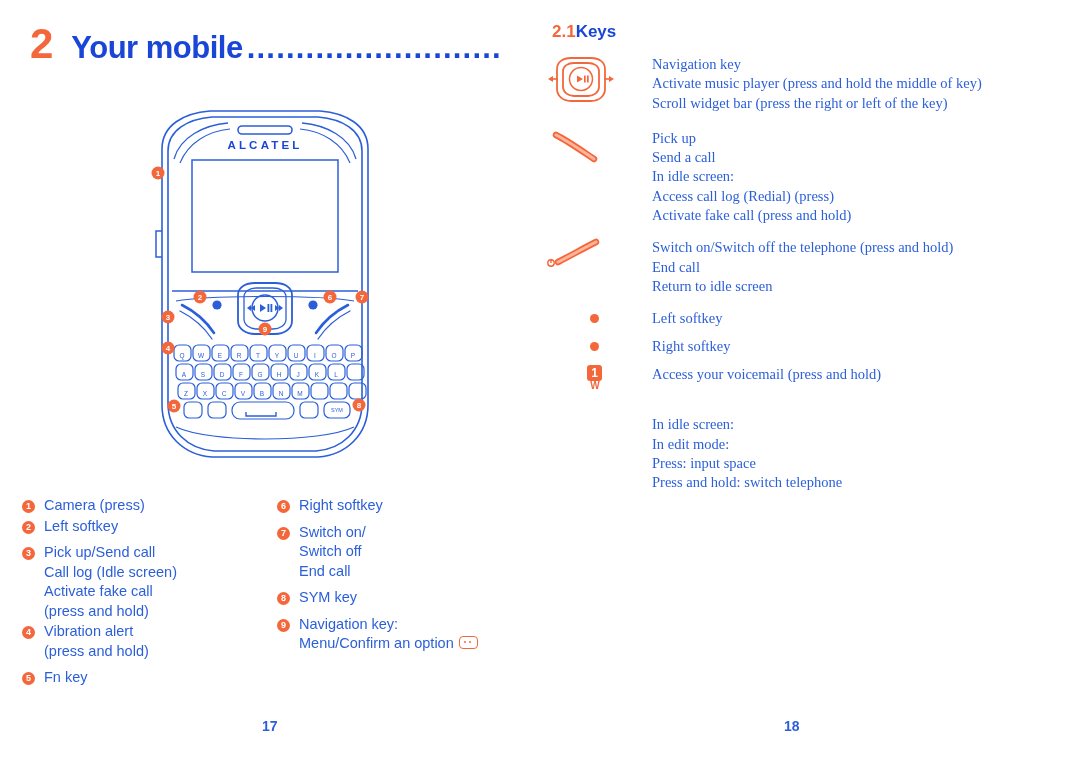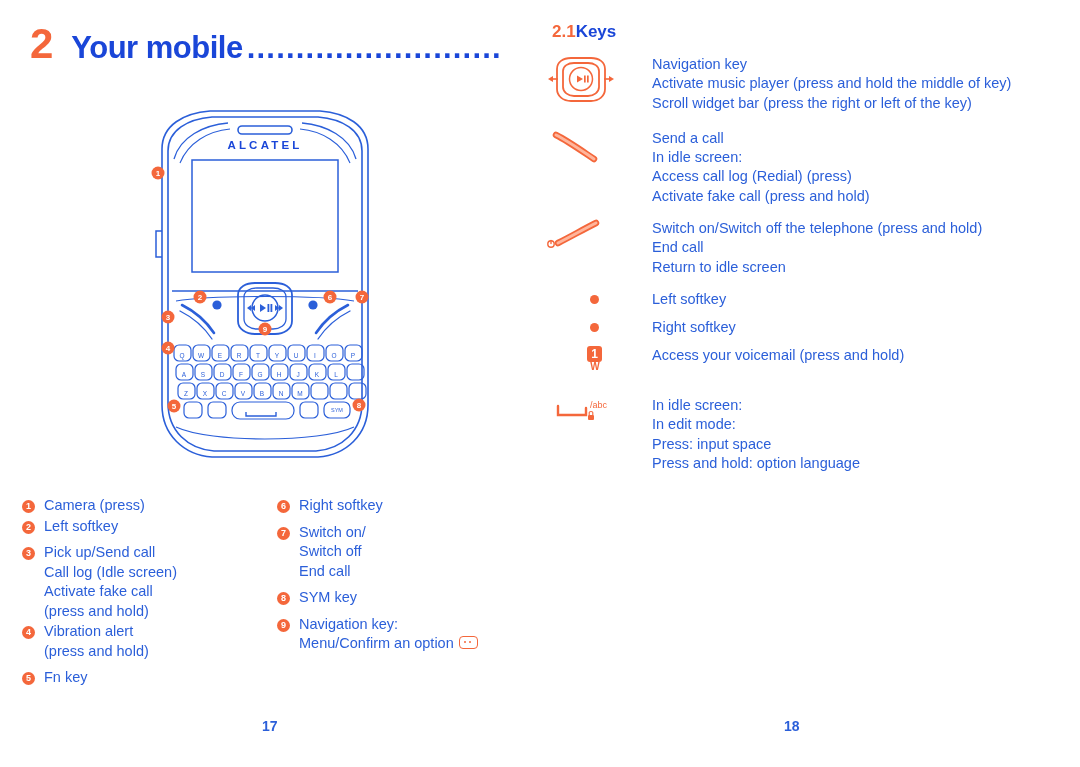--- a/index.html
+++ b/index.html
@@ -150,21 +150,21 @@
     left: 0; top: 0;
     width: 100px;
     height: 100%;
   }
   .key-text {
     margin-left: 108px;
     font-size: 14.5px;
     line-height: 19.3px;
     color: #2b5fd9;
   }
-  .key-text div { white-space: nowrap; }
+  .key-text div { white-space: nowrap; font-family: Liberation Serif, serif; }
 
   .dot-softkey {
     width: 9px; height: 9px;
     border-radius: 50%;
     background: #f4673b;
     position: absolute;
     left: 46px; top: 5px;
   }
   .vm-icon {
     position: absolute;
@@ -486,20 +486,21 @@
       <div class="key-row" style="margin-bottom:13px;">
         <div class="key-icon">
           <svg width="74" height="40" viewBox="0 0 74 40">
             <g fill="none" stroke="#f4673b" stroke-linecap="round">
               <path d="M12,6 C24,12 38,22 50,30" stroke-width="6.5"></path>
               <path d="M12,6 C24,12 38,22 50,30" stroke-width="3" stroke="#ffb59b"></path>
             </g>
           </svg>
         </div>
         <div class="key-text">
+          <div>Pick up</div>
           <div>Send a call</div>
           <div>In idle screen:</div>
           <div>Access call log (Redial) (press)</div>
           <div>Activate fake call (press and hold)</div>
         </div>
       </div>
 
       <div class="key-row" style="margin-bottom:13px;">
         <div class="key-icon">
           <svg width="74" height="40" viewBox="0 0 74 40">
@@ -542,37 +543,25 @@
             <div class="vm-box">1</div>
             <div class="vm-w">W</div>
           </div>
         </div>
         <div class="key-text">
           <div>Access your voicemail (press and hold)</div>
         </div>
       </div>
 
       <div class="key-row" style="margin-top:12px;">
-        <div class="key-icon">
-          <svg width="74" height="40" viewBox="0 0 74 40">
-            <g fill="none" stroke="#f4673b" stroke-width="2.4" stroke-linecap="round">
-              <path d="M14,10 L14,19 L42,19 L42,12"></path>
-            </g>
-            <text x="46" y="12" fill="#f4673b" font-family="Liberation Sans, sans-serif" font-size="9">/abc</text>
-            <g fill="#f4673b" stroke="none">
-              <rect x="44" y="19" width="6" height="5" rx="1"></rect>
-              <path d="M45.2,19 L45.2,16.6 C45.2,15.2 48.8,15.2 48.8,16.6 L48.8,19" fill="none" stroke="#f4673b" stroke-width="1.1"></path>
-            </g>
-          </svg>
-        </div>
         <div class="key-text">
           <div>In idle screen:</div>
           <div>In edit mode:</div>
           <div>Press: input space</div>
-          <div>Press and hold: option language</div>
+          <div>Press and hold: switch telephone</div>
         </div>
       </div>
 
     </div>
 
     <div class="page-num right" style="left:260px;margin-top:12px;">18</div>
   </div>
 
 </div>
 

